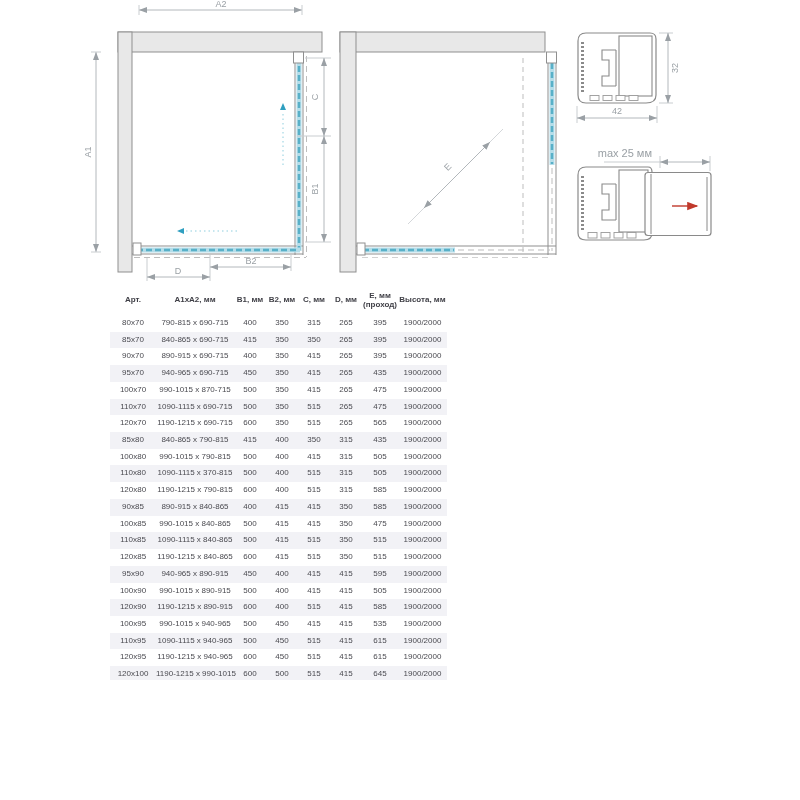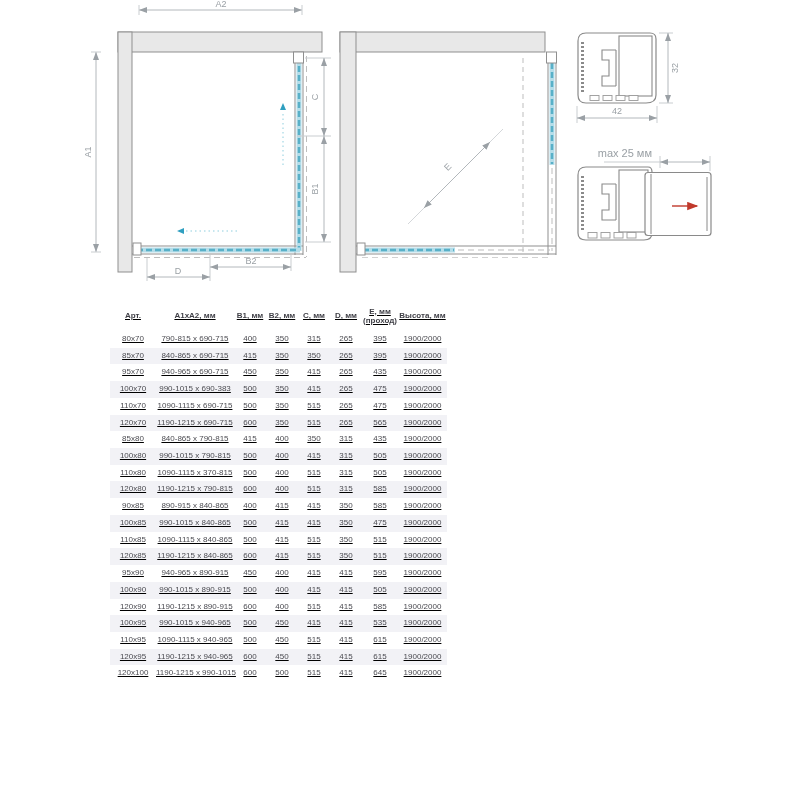--- a/index.html
+++ b/index.html
@@ -9,22 +9,22 @@
   }
   .stage{position:relative;width:800px;height:680px;overflow:hidden;background:#fff;}
   .drawing-svg{position:absolute;left:0;top:0;}
 
   
   .dim{font-size:9px;fill:#9aa0a5;}
   .dim-big{font-size:11px;fill:#9aa0a5;}
 
   
   .size-table{
-    position:absolute;left:110px;top:300px;width:337px;
-    border-collapse:collapse;table-layout:fixed;text-decoration:underline;
+    position:absolute;left:110px;top:284px;width:337px;
+    border-collapse:collapse;table-layout:fixed;
   }
   .size-table th{
     font-size:8px;font-weight:bold;color:#3f3f46;
     white-space:pre-line;height:31px;vertical-align:middle;
     text-align:center;padding:0;line-height:9px;
   }
   .size-table td{
     font-size:8px;color:#4a4a50;height:16.714px;line-height:16.714px;
     text-align:center;padding:0;white-space:nowrap;vertical-align:middle;
   }
@@ -252,32 +252,42 @@
           <td>85x70</td>
           <td>840-865 x 690-715</td>
           <td>415</td>
           <td>350</td>
           <td>350</td>
           <td>265</td>
           <td>395</td>
           <td>1900/2000</td>
         </tr>
         <tr>
+          <td>90x70</td>
+          <td>890-915 x 690-715</td>
+          <td>400</td>
+          <td>350</td>
+          <td>415</td>
+          <td>265</td>
+          <td>395</td>
+          <td>1900/2000</td>
+        </tr>
+        <tr>
           <td>95x70</td>
           <td>940-965 x 690-715</td>
           <td>450</td>
           <td>350</td>
           <td>415</td>
           <td>265</td>
           <td>435</td>
           <td>1900/2000</td>
         </tr>
         <tr>
           <td>100x70</td>
-          <td>990-1015 x 690-383</td>
+          <td>990-1015 x 870-715</td>
           <td>500</td>
           <td>350</td>
           <td>415</td>
           <td>265</td>
           <td>475</td>
           <td>1900/2000</td>
         </tr>
         <tr>
           <td>110x70</td>
           <td>1090-1115 x 690-715</td>

